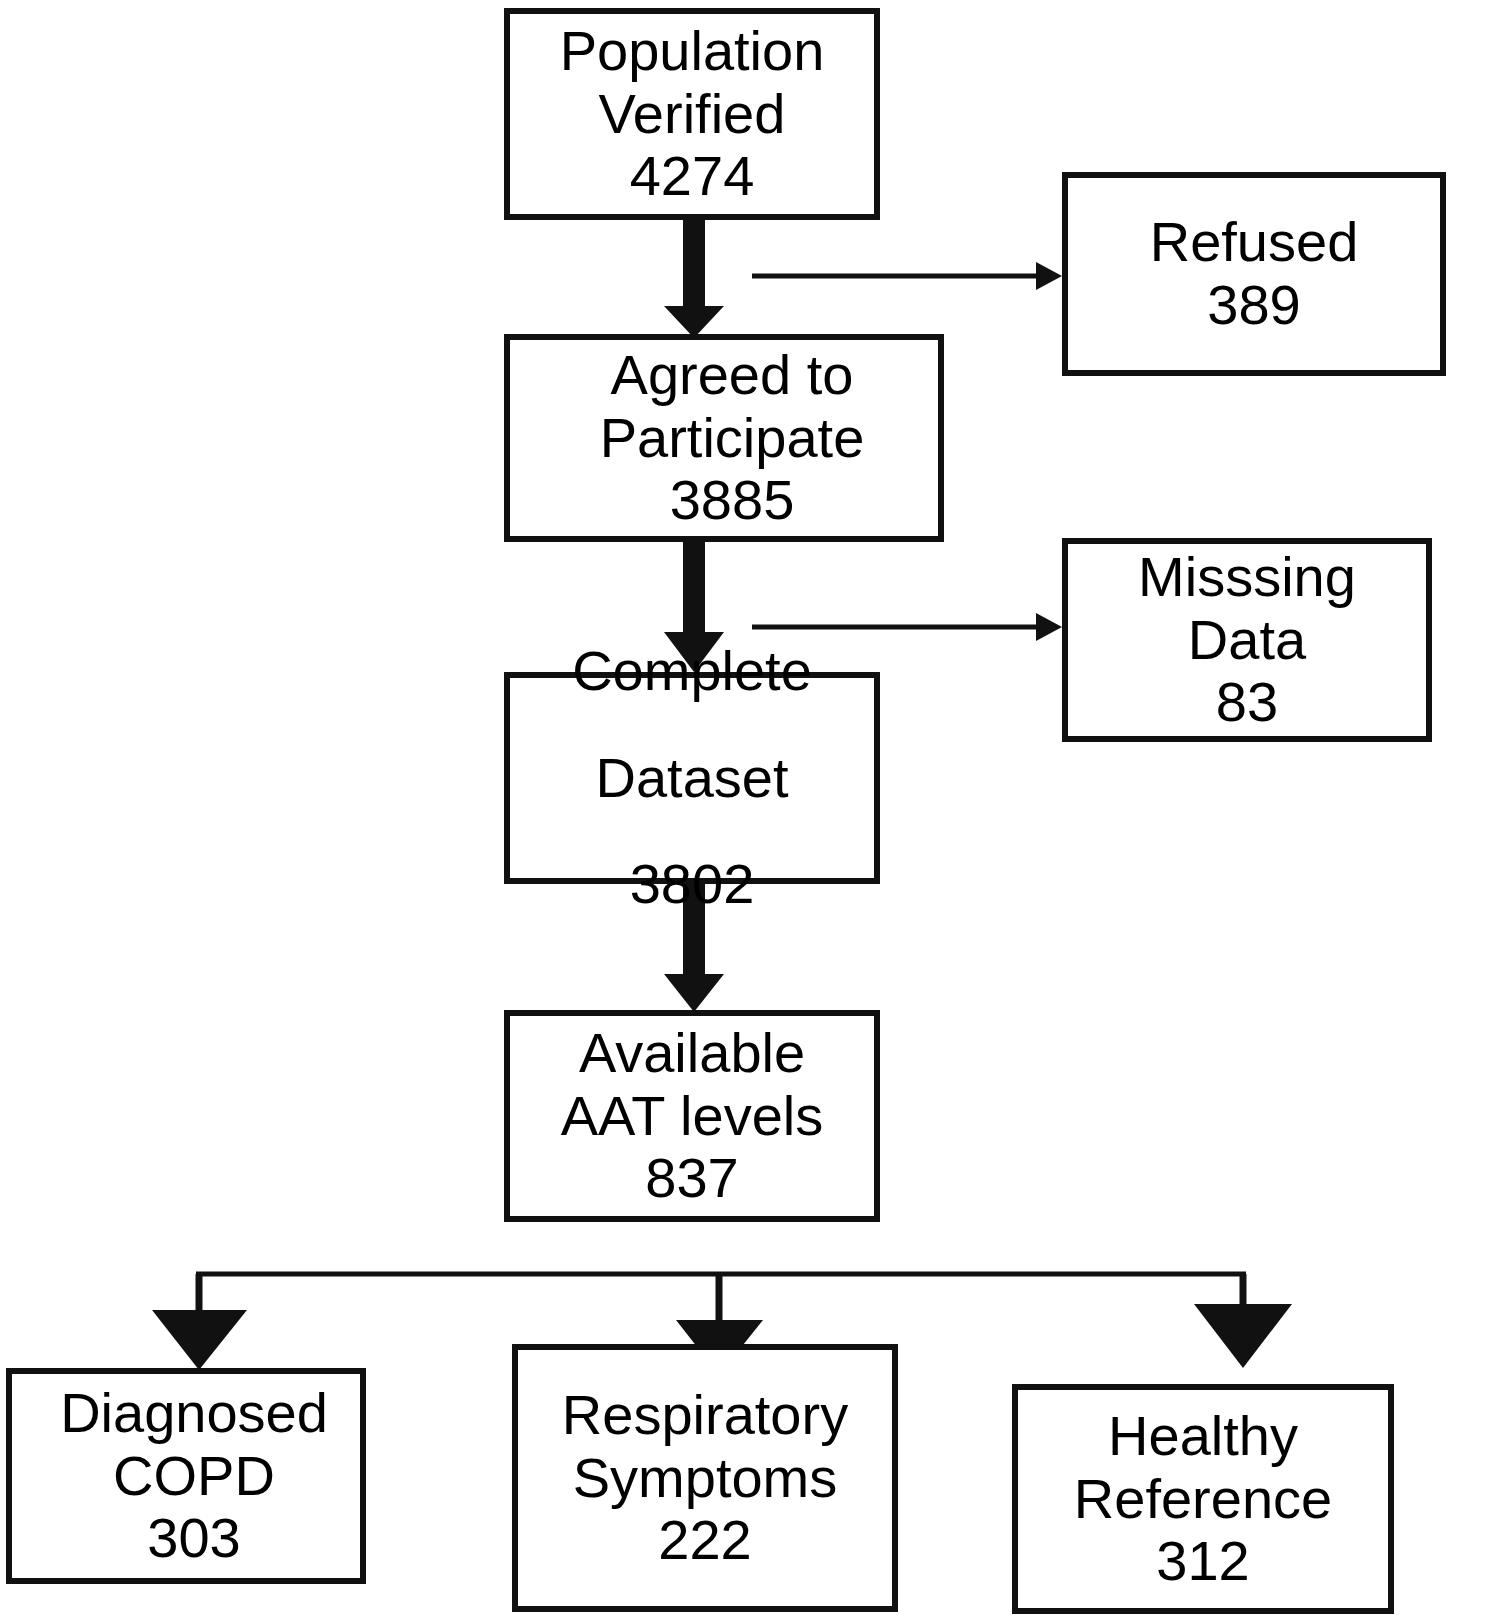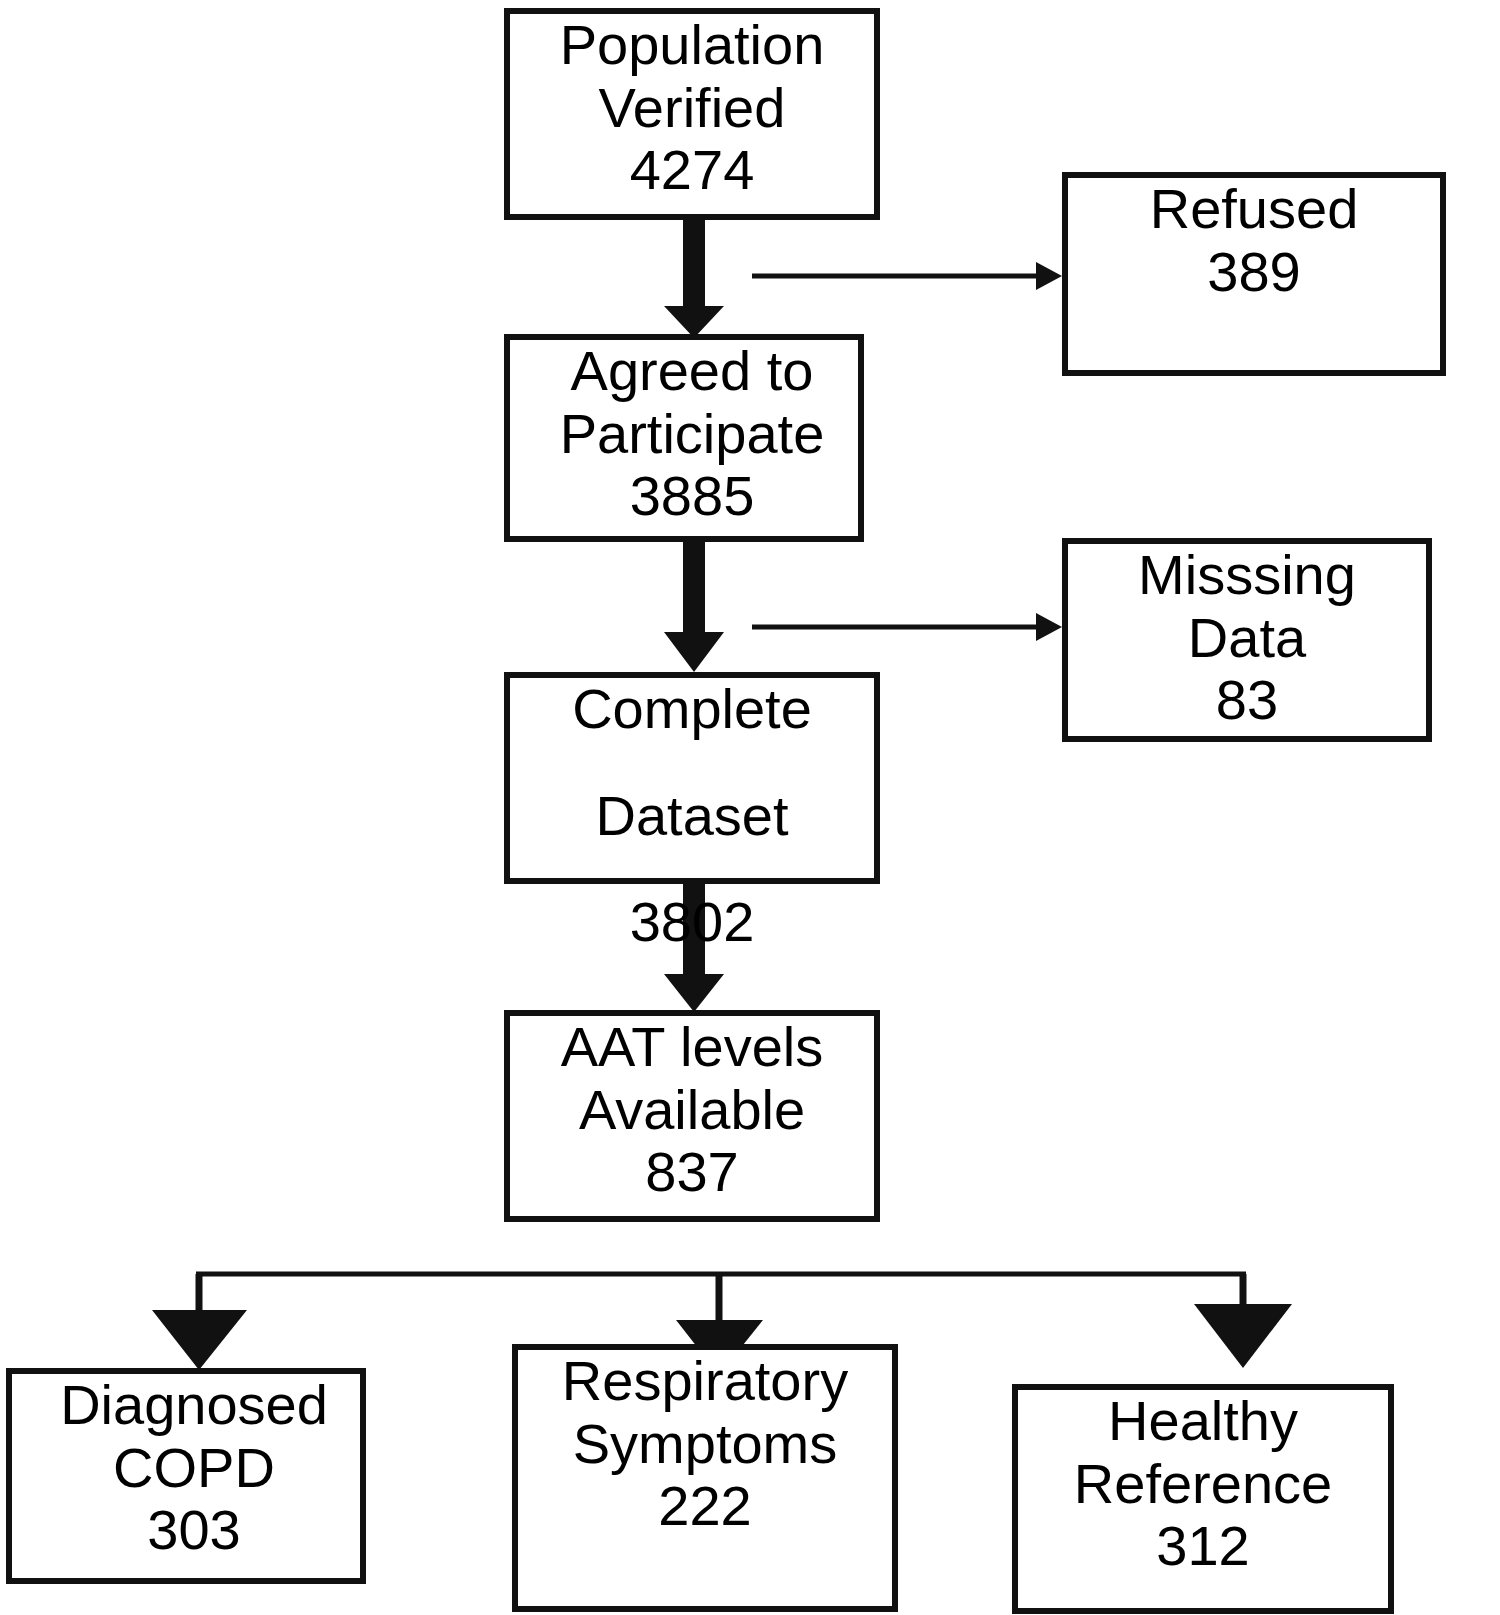--- a/index.html
+++ b/index.html
@@ -17,32 +17,32 @@
     overflow: hidden;
   }
   .node {
     position: absolute;
     box-sizing: border-box;
     background: #ffffff;
     border: 6px solid #111111;
     display: flex;
     flex-direction: column;
     align-items: center;
-    justify-content: flex-start;
+    justify-content: center;
     text-align: center;
     color: #000000;
     line-height: 1.12;
   }
   .node .line {
     display: block;
     white-space: nowrap;
   }
   
   #node-population   { left: 504px;  top: 8px;    width: 376px; height: 212px; font-size: 56px; }
-  #node-agreed       { left: 504px;  top: 334px;  width: 360px; height: 208px; font-size: 56px; padding-left: 16px; }
+  #node-agreed       { left: 504px;  top: 334px;  width: 440px; height: 208px; font-size: 56px; padding-left: 16px; }
   #node-complete     { left: 504px;  top: 672px;  width: 376px; height: 212px; font-size: 56px; gap: 44px; }
   #node-aat          { left: 504px;  top: 1010px; width: 376px; height: 212px; font-size: 56px; }
   #node-refused      { left: 1062px; top: 172px;  width: 384px; height: 204px; font-size: 56px; }
   #node-missing      { left: 1062px; top: 538px;  width: 370px; height: 204px; font-size: 56px; }
   #node-copd         { left: 6px;    top: 1368px; width: 360px; height: 216px; font-size: 56px; padding-left: 16px; }
   #node-respiratory  { left: 512px;  top: 1344px; width: 386px; height: 268px; font-size: 56px; }
   #node-healthy      { left: 1012px; top: 1356px; width: 382px; height: 230px; font-size: 56px; margin-top: 28px; }
 
   
   #connectors {
@@ -118,22 +118,22 @@
     <span class="line">3885</span>
   </div>
 
   <div class="node" id="node-complete">
     <span class="line">Complete</span>
     <span class="line">Dataset</span>
     <span class="line">3802</span>
   </div>
 
   <div class="node" id="node-aat">
+    <span class="line">Available</span>
     <span class="line">AAT levels</span>
-    <span class="line">Available</span>
     <span class="line">837</span>
   </div>
 
   <div class="node" id="node-refused">
     <span class="line">Refused</span>
     <span class="line">389</span>
   </div>
 
   <div class="node" id="node-missing">
     <span class="line">Misssing</span>

